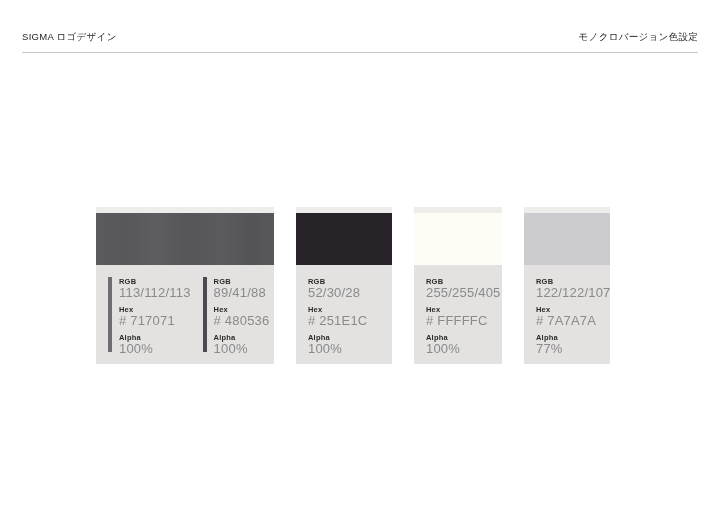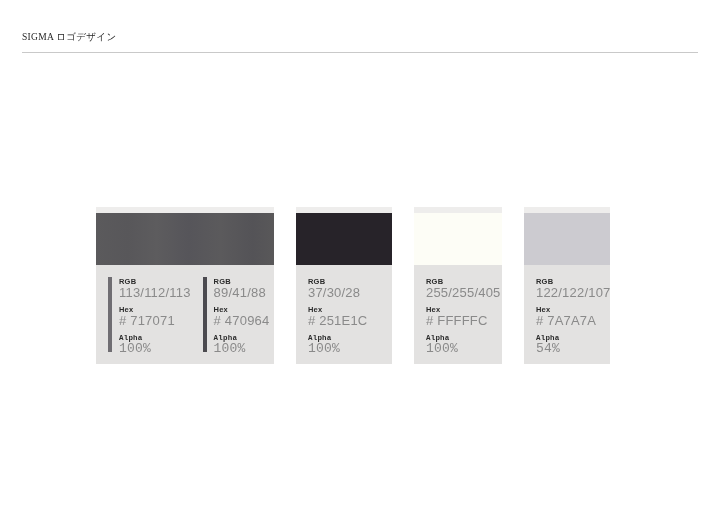--- a/index.html
+++ b/index.html
@@ -18,21 +18,20 @@
   
   .header {
     position: absolute;
     left: 22px;
     top: 30px;
     width: 676px;
     height: 22px;
     display: flex;
     align-items: flex-start;
     justify-content: space-between;
-    font-family: Liberation Serif, serif;
   }
   .header-title,
   .header-subtitle {
     font-size: 9.5px;
     color: #262626;
     letter-spacing: 0.3px;
     line-height: 14px;
     white-space: nowrap;
   }
   .header-rule {
@@ -89,21 +88,20 @@
   }
   .entry-fields {
     display: flex;
     flex-direction: column;
   }
   .field {
     margin-bottom: 7px;
   }
   .field:last-child {
     margin-bottom: 0;
-    font-family: Liberation Mono, monospace;
   }
   .field-label {
     font-size: 7.5px;
     font-weight: bold;
     color: #2b2b2b;
     line-height: 10px;
     letter-spacing: 0.2px;
   }
   .field-value {
     font-size: 13px;
@@ -116,20 +114,21 @@
   
   .card + .card {
     margin-left: 22px;
   }
 </style>
 </head>
 <body>
 
 <div class="header">
   <div class="header-title">SIGMA ロゴデザイン</div>
+  <div class="header-subtitle">モノクロバージョン色設定</div>
 </div>
 <div class="header-rule"></div>
 
 <div class="deck" id="deck">
     <div class="card" style="width: 178px;">
       <div class="card-cap"></div>
       <div class="card-swatch" style="background: linear-gradient(90deg, rgb(91, 90, 92) 0%, rgb(88, 87, 90) 18%, rgb(93, 92, 94) 34%, rgb(86, 85, 90) 52%, rgb(91, 90, 92) 70%, rgb(84, 83, 87) 88%, rgb(89, 88, 89) 100%);"></div>
       <div class="card-body">
         <div class="entry">
           <div class="entry-bar" style="background: rgb(111, 109, 114);"></div>
@@ -150,39 +149,39 @@
         </div>
         <div class="entry">
           <div class="entry-bar" style="background: rgb(75, 74, 79);"></div>
           <div class="entry-fields">
             <div class="field">
               <div class="field-label">RGB</div>
               <div class="field-value">89/41/88</div>
             </div>
             <div class="field">
               <div class="field-label">Hex</div>
-              <div class="field-value"># 470964</div>
+              <div class="field-value"># 480536</div>
             </div>
             <div class="field">
               <div class="field-label">Alpha</div>
               <div class="field-value">100%</div>
             </div>
           </div>
         </div>
       </div>
     </div>
     <div class="card" style="width: 96px;">
       <div class="card-cap"></div>
       <div class="card-swatch" style="background: rgb(39, 35, 41);"></div>
       <div class="card-body">
         <div class="entry">
           <div class="entry-fields">
             <div class="field">
               <div class="field-label">RGB</div>
-              <div class="field-value">37/30/28</div>
+              <div class="field-value">52/30/28</div>
             </div>
             <div class="field">
               <div class="field-label">Hex</div>
               <div class="field-value"># 251E1C</div>
             </div>
             <div class="field">
               <div class="field-label">Alpha</div>
               <div class="field-value">100%</div>
             </div>
           </div>
@@ -220,19 +219,19 @@
             <div class="field">
               <div class="field-label">RGB</div>
               <div class="field-value">122/122/107</div>
             </div>
             <div class="field">
               <div class="field-label">Hex</div>
               <div class="field-value"># 7A7A7A</div>
             </div>
             <div class="field">
               <div class="field-label">Alpha</div>
-              <div class="field-value">54%</div>
+              <div class="field-value">77%</div>
             </div>
           </div>
         </div>
       </div>
     </div>
   </div>
 
 </body></html>

